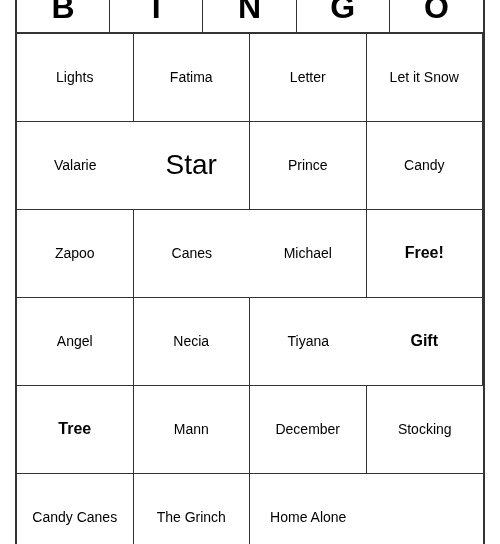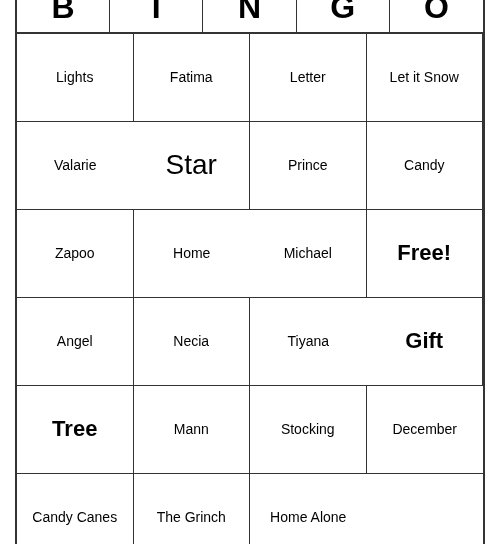--- a/index.html
+++ b/index.html
@@ -63,21 +63,21 @@
     .bingo-cell:last-child,
     .bingo-cell:nth-child(5n) {
       border-right: none;
     }
 
     .bingo-cell:nth-child(n+21) {
       border-bottom: none;
     }
 
     .bingo-cell.large-text {
-      font-size: 22px;
+      font-size: 16px;
       font-weight: bold;
     }
 
     .bingo-cell.xlarge-text {
       font-size: 28px;
       font-weight: normal;
     }
   </style>
 </head>
 <body>
@@ -95,28 +95,28 @@
 
   <div class="bingo-cell">Lights</div>
       <div class="bingo-cell">Fatima</div>
       <div class="bingo-cell">Letter</div>
       <div class="bingo-cell">Let it Snow</div>
       <div class="bingo-cell">Valarie</div>
       <div class="bingo-cell xlarge-text">Star</div>
       <div class="bingo-cell">Prince</div>
       <div class="bingo-cell">Candy</div>
       <div class="bingo-cell">Zapoo</div>
-      <div class="bingo-cell">Home</div>
+      <div class="bingo-cell">Canes</div>
       <div class="bingo-cell">Michael</div>
       <div class="bingo-cell large-text">Free!</div>
       <div class="bingo-cell">Angel</div>
       <div class="bingo-cell">Necia</div>
       <div class="bingo-cell">Tiyana</div>
       <div class="bingo-cell large-text">Gift</div>
       <div class="bingo-cell large-text">Tree</div>
       <div class="bingo-cell">Mann</div>
+      <div class="bingo-cell">December</div>
       <div class="bingo-cell">Stocking</div>
-      <div class="bingo-cell">December</div>
       <div class="bingo-cell">Candy Canes</div>
       <div class="bingo-cell">The Grinch</div>
       <div class="bingo-cell">Home Alone</div>
     </div>
 </div>
 
 </body></html>

